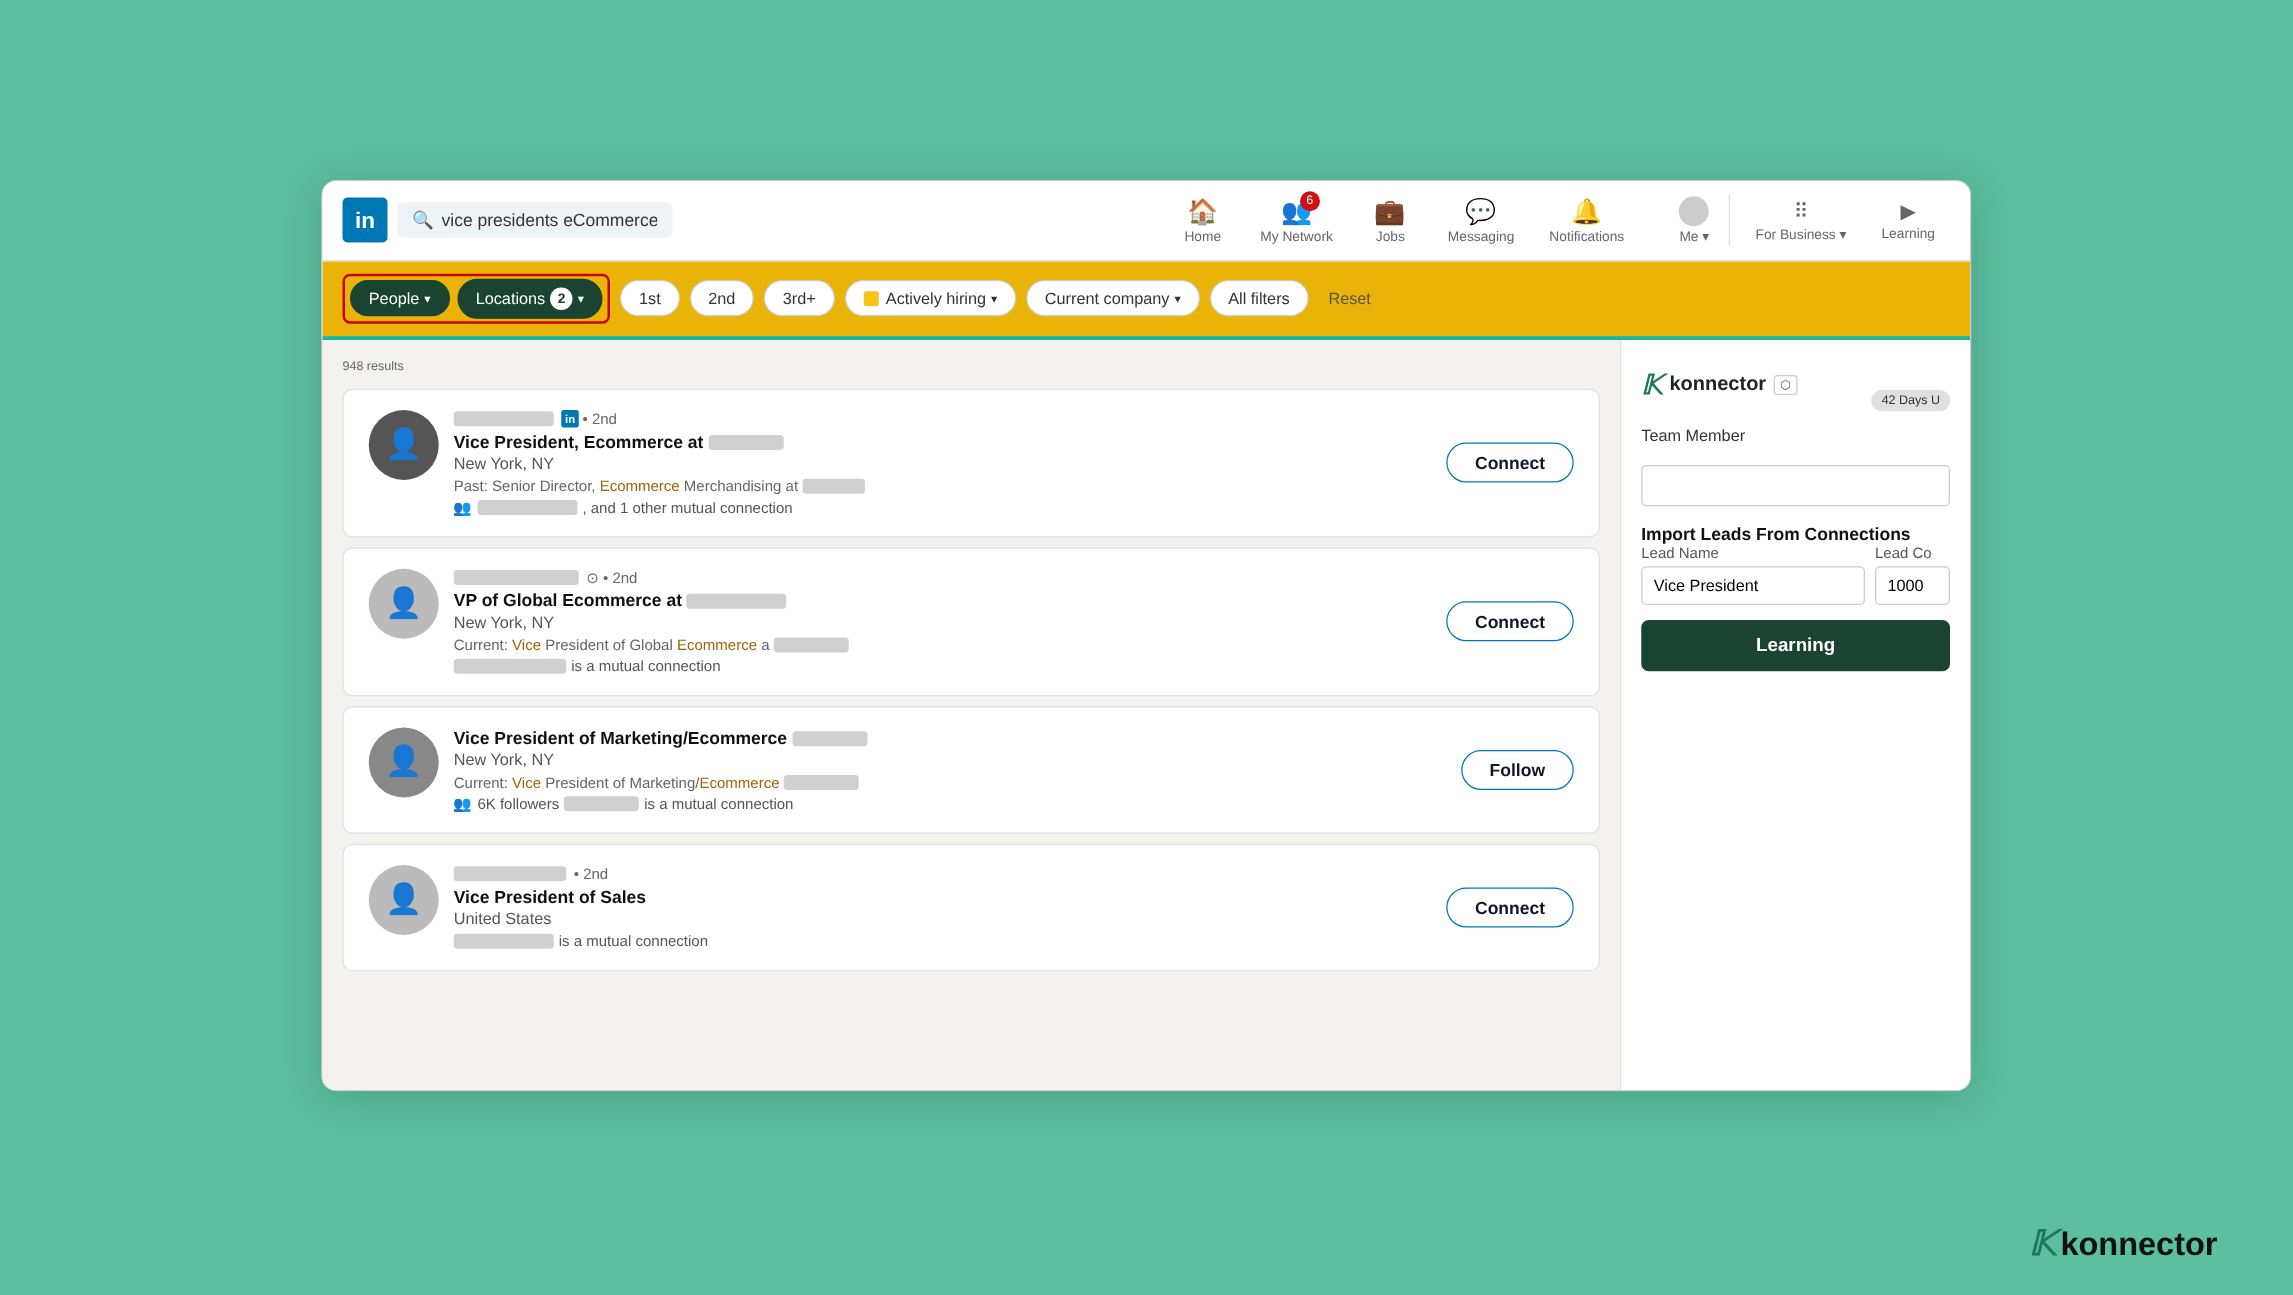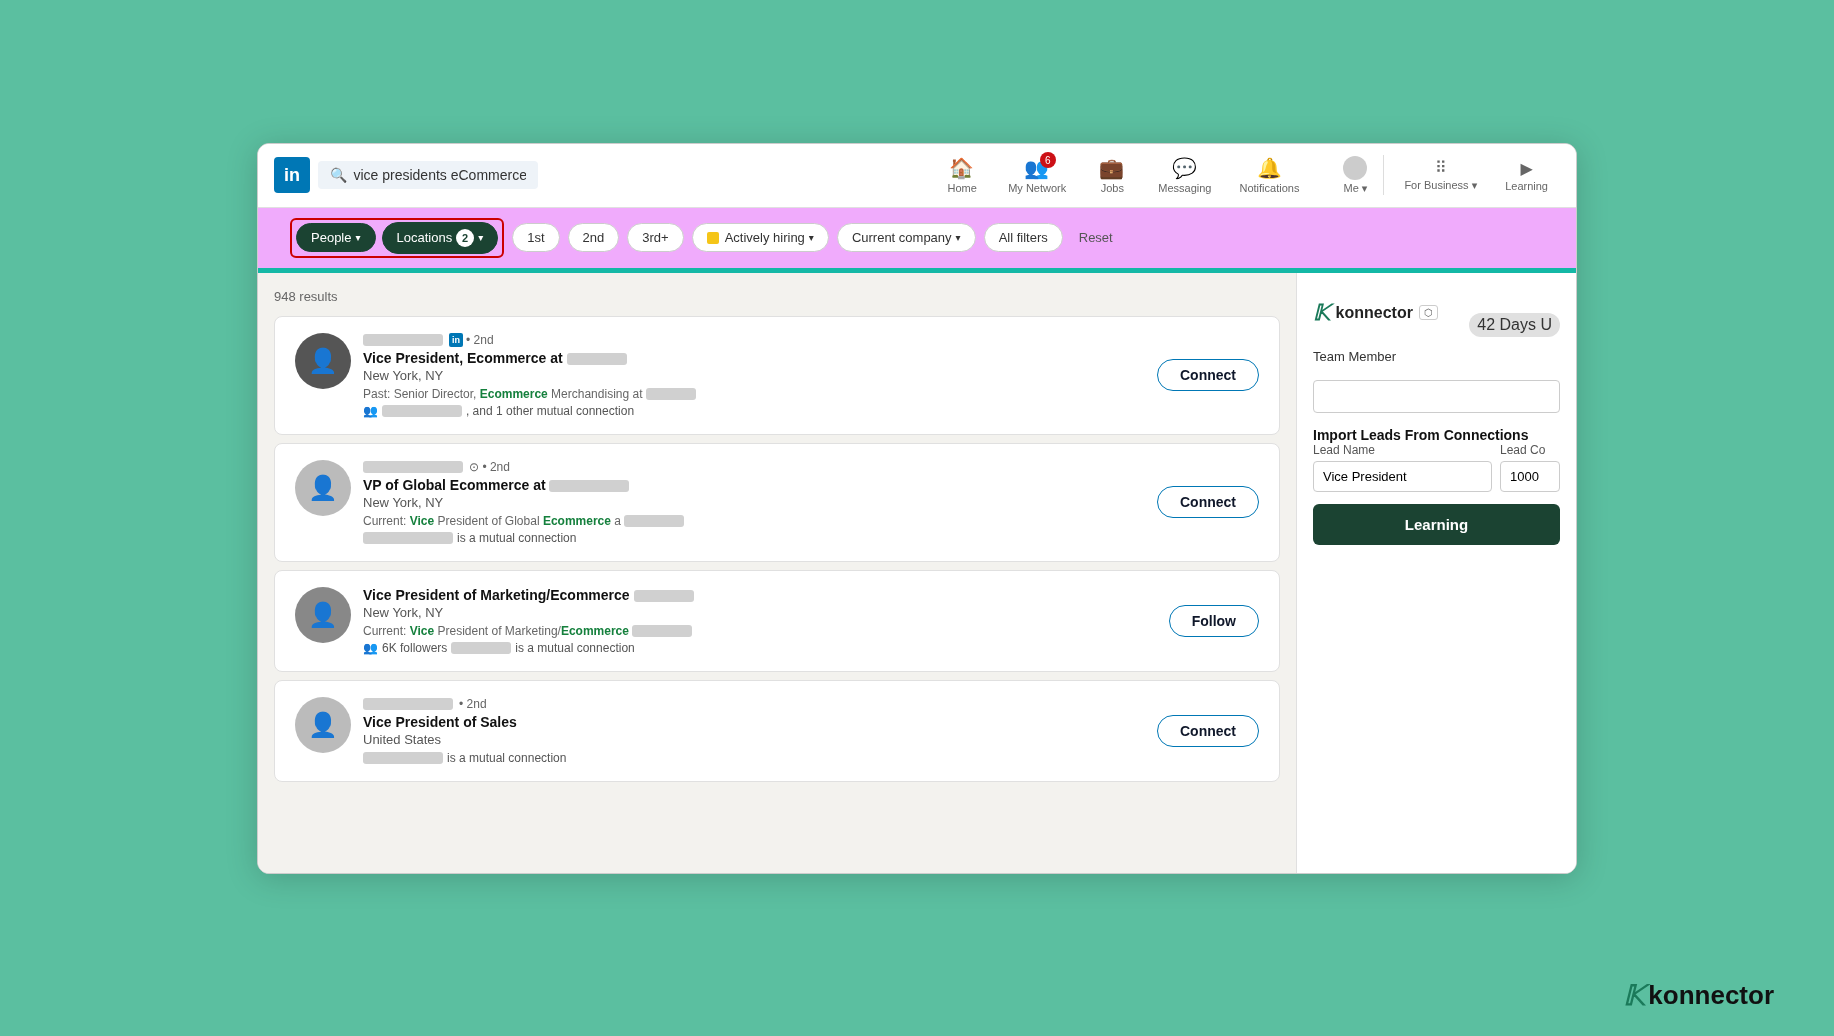--- a/index.html
+++ b/index.html
@@ -126,24 +126,24 @@
       width: 24px;
       height: 24px;
       border-radius: 50%;
       background: #ccc;
     }
 
     
     .filter-bar {
       display: flex;
       align-items: center;
-      padding: 10px 32px;
+      padding: 10px 16px;
       gap: 8px;
-      background: #f0abfc;
-      border-bottom: 5px solid #14b8a6;
+      background: #eab308;
+      border-bottom: 3px solid #14b8a6;
       flex-wrap: wrap;
     }
 
     .filter-group-highlight {
       border: 2px solid #cc0000;
       border-radius: 6px;
       padding: 2px 4px;
       display: flex;
       gap: 6px;
       align-items: center;
@@ -195,21 +195,21 @@
       position: relative;
     }
 
     .results-pane {
       flex: 1;
       padding: 16px;
       overflow-y: auto;
     }
 
     .results-count {
-      font-size: 13px;
+      font-size: 10px;
       color: #666;
       margin-bottom: 12px;
     }
 
     .result-card {
       background: #fff;
       border-radius: 8px;
       padding: 16px 20px;
       margin-bottom: 8px;
       display: flex;
@@ -272,21 +272,21 @@
     }
     .person-location {
       font-size: 13px;
       color: #555;
       margin-bottom: 4px;
     }
     .person-past {
       font-size: 12px;
       color: #666;
     }
-    .person-past .bold { font-weight: 700; color: #15803d; }
+    .person-past .bold { font-weight: 400; color: #a16207; }
     .mutual-connection {
       font-size: 12px;
       color: #555;
       display: flex;
       align-items: center;
       gap: 4px;
       margin-top: 3px;
     }
 
     .action-btn {
@@ -342,21 +342,21 @@
 
     .konnector-name {
       font-size: 16px;
       font-weight: 700;
       color: #222;
     }
 
     .konnector-days-badge {
       background: #e0e0e0;
       color: #333;
-      font-size: 16px;
+      font-size: 10px;
       padding: 3px 8px;
       border-radius: 12px;
       white-space: nowrap;
       margin-top: 24px;
     }
 
     .konnector-ext-icon {
       border: 1px solid #ccc;
       border-radius: 3px;
       padding: 1px 4px;

